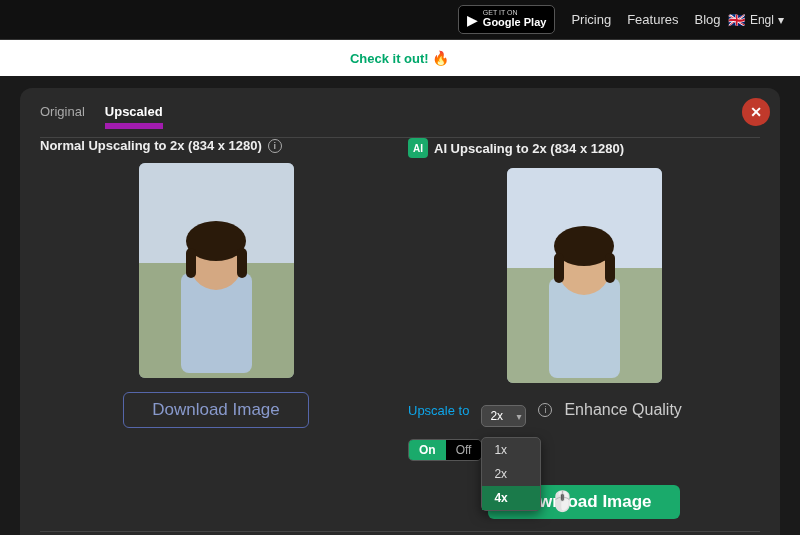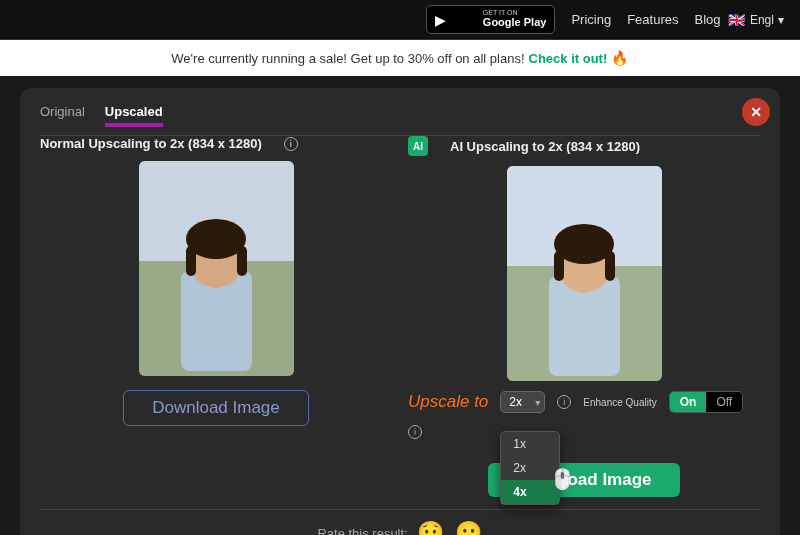--- a/index.html
+++ b/index.html
@@ -33,21 +33,20 @@
       cursor: pointer;
       text-decoration: none;
       color: #fff;
     }
     .store-btn .store-icon {
       font-size: 14px;
     }
     .store-btn .store-text {
       display: flex;
       flex-direction: column;
-      margin-left: 32px;
     }
     .store-btn .get-it-on {
       font-size: 7px;
       color: #ccc;
       line-height: 1;
     }
     .store-btn .store-name {
       font-size: 11px;
       font-weight: 600;
       line-height: 1.2;
@@ -134,21 +133,21 @@
       padding-bottom: 8px;
     }
     .tab {
       color: #aaa;
       font-size: 13px;
       cursor: pointer;
       padding-bottom: 4px;
     }
     .tab.active {
       color: #fff;
-      border-bottom: 4px solid #a21caf;
+      border-bottom: 6px solid #a21caf;
       font-weight: 600;
     }
 
     
     .content-area {
       display: flex;
       gap: 16px;
     }
 
     
@@ -159,21 +158,21 @@
       align-items: center;
     }
     .panel-title {
       color: #eee;
       font-size: 13px;
       font-weight: 600;
       margin-bottom: 10px;
       align-self: flex-start;
       display: flex;
       align-items: center;
-      gap: 22px;
+      gap: 6px;
     }
     .info-icon {
       width: 14px;
       height: 14px;
       border-radius: 50%;
       border: 1px solid #aaa;
       color: #aaa;
       font-size: 9px;
       display: inline-flex;
       align-items: center;
@@ -231,23 +230,22 @@
     
     .controls-row {
       display: flex;
       align-items: center;
       gap: 12px;
       margin-top: 10px;
       align-self: flex-start;
       flex-wrap: wrap;
     }
     .upscale-label {
-      color: #f97316;
-      font-size: 17px;
-      font-style: italic;
+      color: #0ea5e9;
+      font-size: 13px;
     }
     .select-wrapper {
       position: relative;
       display: inline-block;
     }
     .upscale-select {
       background: #444;
       color: #fff;
       border: 1px solid #666;
       border-radius: 5px;
@@ -260,21 +258,21 @@
       position: absolute;
       right: 5px;
       top: 50%;
       transform: translateY(-50%);
       color: #aaa;
       font-size: 10px;
       pointer-events: none;
     }
     .enhance-label {
       color: #ccc;
-      font-size: 10px;
+      font-size: 16px;
     }
     .toggle-group {
       display: flex;
       border-radius: 5px;
       overflow: hidden;
       border: 1px solid #555;
     }
     .toggle-btn {
       padding: 3px 10px;
       font-size: 12px;
@@ -285,21 +283,21 @@
     }
     .toggle-btn.active {
       background: #1aaa6b;
       color: #fff;
       font-weight: 700;
     }
 
     
     .dropdown-popup {
       position: absolute;
-      top: 40px;
+      top: 32px;
       left: 0;
       background: #3a3a3a;
       border: 1px solid #555;
       border-radius: 5px;
       z-index: 100;
       min-width: 60px;
       box-shadow: 0 4px 12px rgba(0,0,0,0.5);
     }
     .dropdown-item {
       padding: 5px 12px;
@@ -365,21 +363,20 @@
     <a class="nav-link">Blog</a>
   </div>
   <div class="lang-btn">
     <span class="flag-icon">🇬🇧</span>
     <span>Engl</span>
     <span>▾</span>
   </div>
 </div>
 
 <div class="sale-banner">
-  <span>We're currently running a sale! Get up to 30% off on all plans!</span>
   <a class="check-it">Check it out!</a>
   <span class="emoji">🔥</span>
 </div>
 
 <div class="modal">
   <button class="close-btn">✕</button>
 
   <div class="tabs">
     <div class="tab">Original</div>
     <div class="tab active">Upscaled</div>
@@ -427,21 +424,21 @@
           <ellipse cx="77" cy="95" rx="28" ry="32" fill="#dab088"></ellipse>
           <ellipse cx="77" cy="78" rx="30" ry="20" fill="#2a1a0a"></ellipse>
           <rect x="47" y="85" width="10" height="30" rx="5" fill="#2a1a0a"></rect>
           <rect x="98" y="85" width="10" height="30" rx="5" fill="#2a1a0a"></rect>
         </svg>
       </div>
 
       <div class="right-download-area">
         <div class="controls-row">
           <span class="upscale-label">Upscale to</span>
-          <div class="select-wrapper" style="position:relative;">
+          <div class="select-wrapper" style="position:relative;margin-top:12px;">
             <select class="upscale-select">
               <option>1x</option>
               <option selected="">2x</option>
               <option>4x</option>
             </select>
             <span class="select-chevron">▾</span>
             
             <div class="dropdown-popup">
               <div class="dropdown-item">1x</div>
               <div class="dropdown-item">2x</div>

